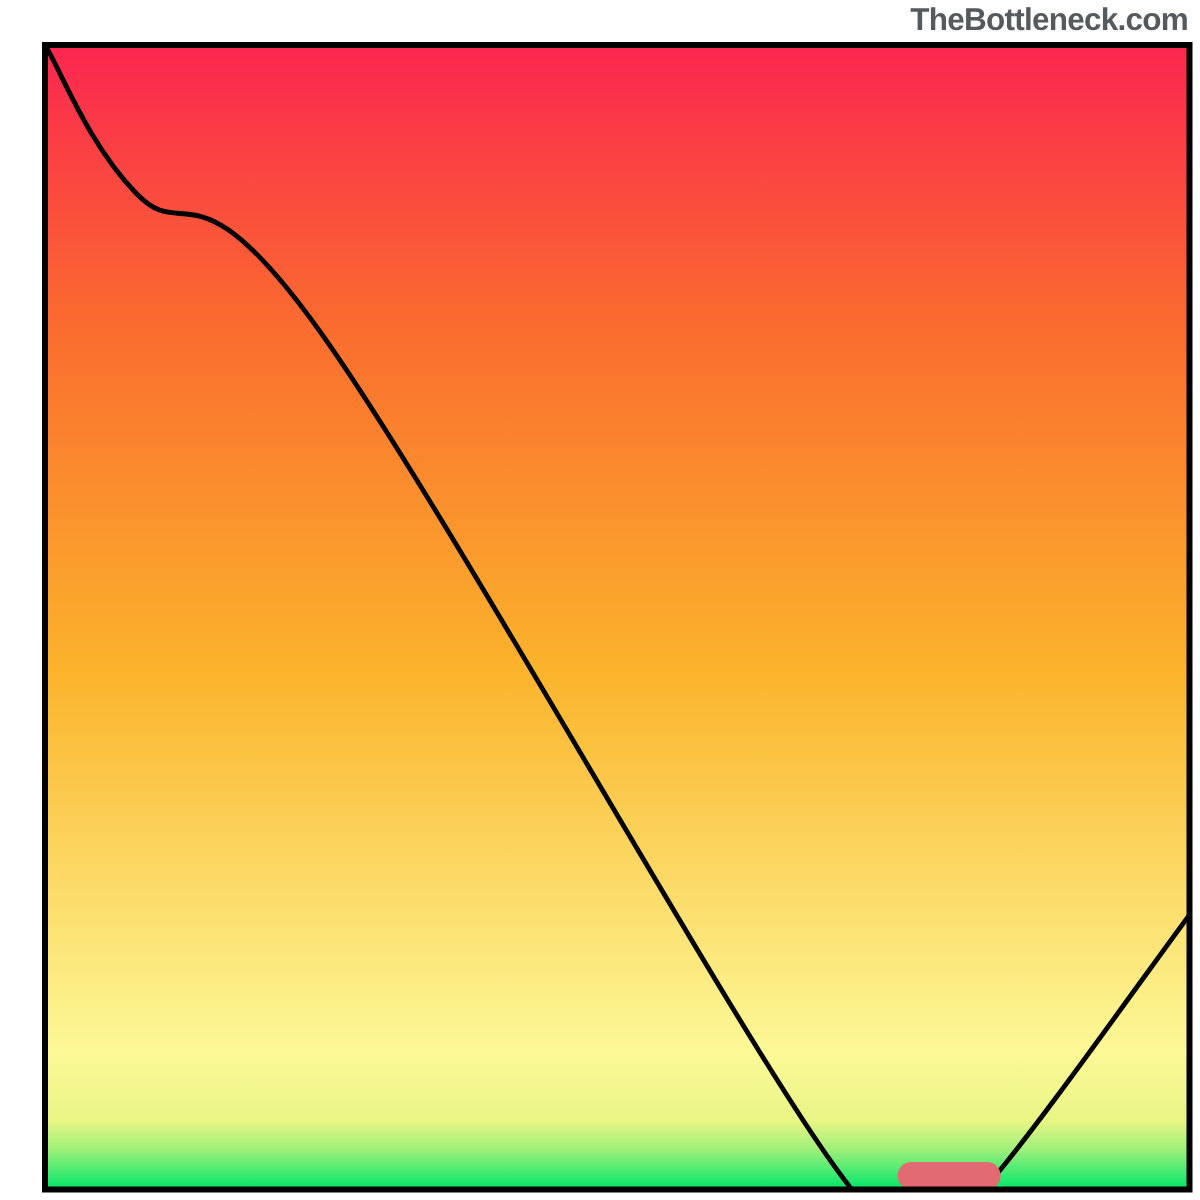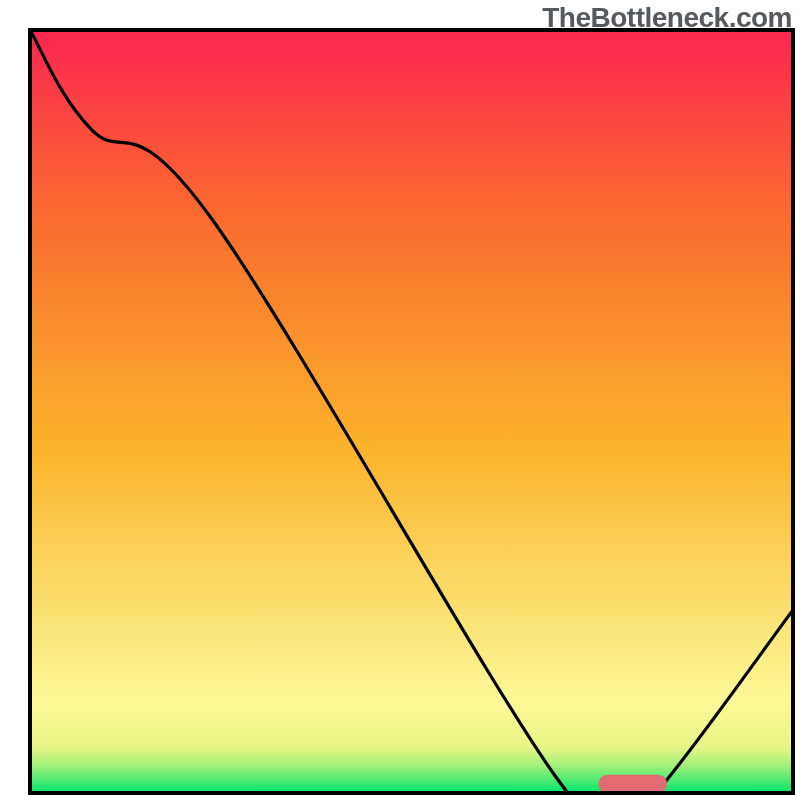--- a/index.html
+++ b/index.html
@@ -13,21 +13,21 @@
   }
   .chart-container {
     position: relative;
     width: 800px;
     height: 800px;
   }
   .watermark {
     position: absolute;
     top: 2px;
     right: 8px;
-    font-size: 28px;
+    font-size: 21px;
     font-weight: 600;
     color: #555a5e;
     letter-spacing: -0.5px;
     z-index: 10;
   }
   svg {
     display: block;
   }
 </style>
 </head>

